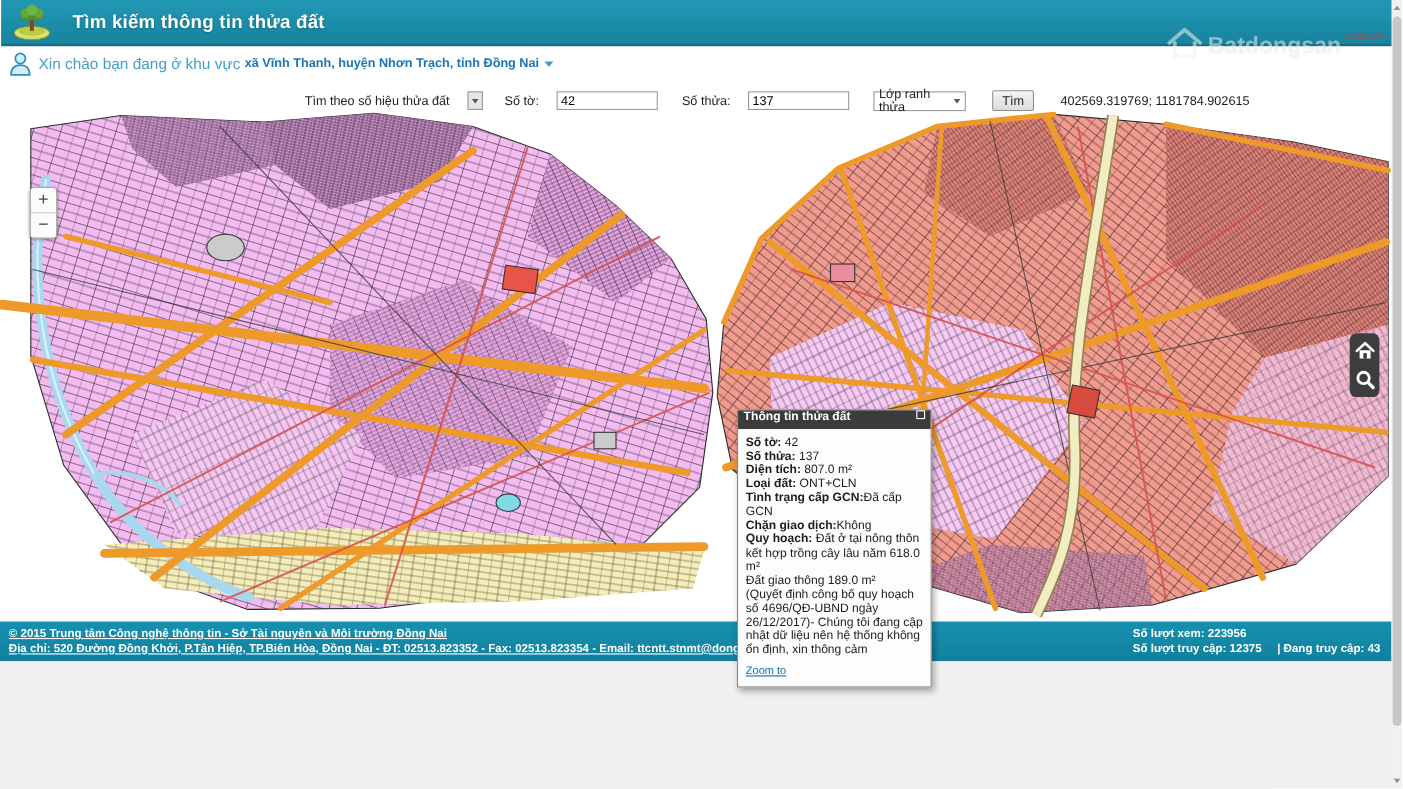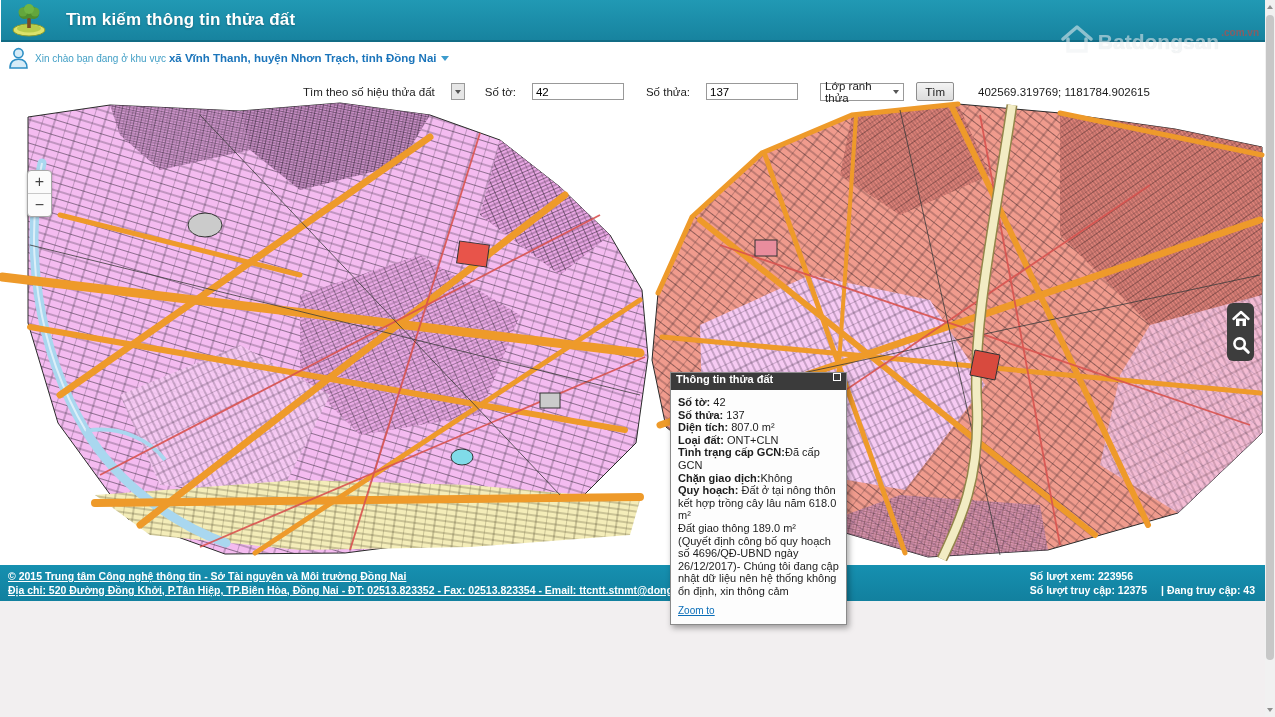--- a/index.html
+++ b/index.html
@@ -20,38 +20,38 @@
     opacity:.55; pointer-events:none; z-index:30; }
   .wm-house { width:34px; height:30px; margin-right:4px; }
   .wm-text { color:#e9eef0; font-size:21px; font-weight:bold;
     text-shadow:0 0 1px rgba(120,120,120,.35); }
   .wm-tld { color:#e03c31; font-size:10px; font-weight:bold; position:relative; top:-16px; left:2px; }
 
   
   .greeting { position:absolute; left:0; top:44px; width:1265px; height:28px;
     display:flex; align-items:center; background:#fff; }
   .person-icon { width:21px; height:22px; margin-left:8px; }
-  .g-prefix { color:#44a0c6; font-size:10px; margin-left:6px; white-space:pre; }
+  .g-prefix { color:#44a0c6; font-size:14px; margin-left:6px; white-space:pre; }
   .g-loc { color:#1b75bb; font-size:11.5px; font-weight:bold; }
   .g-caret { width:0; height:0; border-left:4px solid transparent; border-right:4px solid transparent;
     border-top:5px solid #3d9ccd; display:inline-block; margin-left:5px; }
 
   
-  .search-bar { position:absolute; left:303px; top:82px; height:19px; display:flex;
+  .search-bar { position:absolute; left:277px; top:82px; height:19px; display:flex;
     align-items:center; z-index:25; font-size:11.5px; color:#222;gap:12px; }
   .search-bar .lbl { margin-right:4px; white-space:nowrap; }
   .mini-select { width:14px; height:17px; background:#e6e6e6; border:1px solid #9a9a9a;
     display:inline-flex; align-items:center; justify-content:center; margin-right:8px; }
   .tri-down { width:0; height:0; border-left:3.5px solid transparent; border-right:3.5px solid transparent;
     border-top:4px solid #555; }
   .search-bar input { width:92px; height:17px; border:1px solid #999; background:#fff;
     font-family:"Liberation Sans",sans-serif; font-size:11.5px; padding:0 3px; margin-right:10px; }
   .layer-select { width:84px; height:18px; border:1px solid #999; background:#fff;
     display:inline-flex; align-items:center; justify-content:space-between; padding:0 4px;
-    margin-right:0; cursor:default; }
+    margin-right:12px; cursor:default; }
   .find-btn { width:38px; height:19px; background:linear-gradient(#f4f4f4,#dcdcdc);
     border:1px solid #8e8e8e; border-radius:2px; font-family:"Liberation Sans",sans-serif;
     font-size:11.5px; color:#222; margin-right:12px; }
   .coords { white-space:nowrap; color:#1a1a1a; }
 
   
   .map-area { position:absolute; left:0; top:95px; width:1265px; height:470px; background:#fff; }
   .map-area svg.mapsvg { position:absolute; inset:0; }
 
   .zoomctl { position:absolute; left:27px; top:75px; width:25px; background:#fbfbfb;

